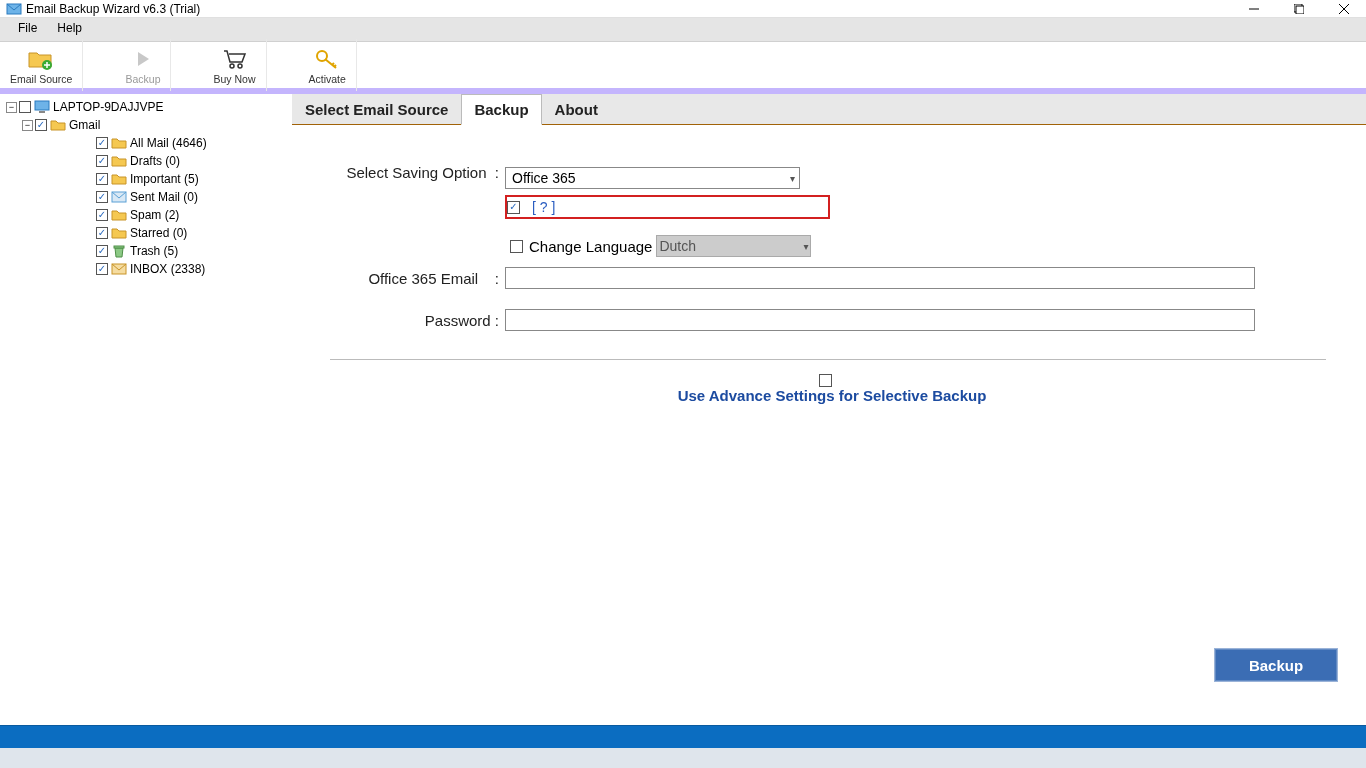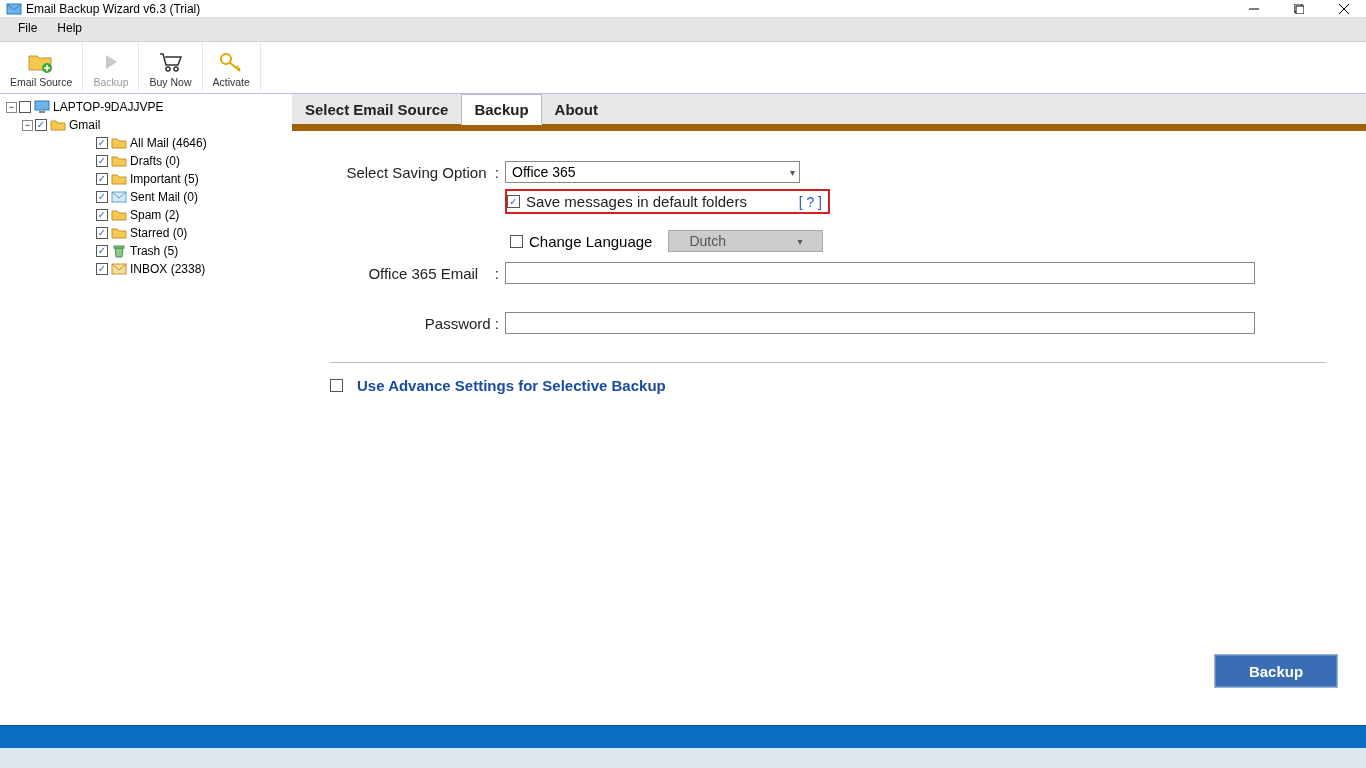--- a/index.html
+++ b/index.html
@@ -11,65 +11,65 @@
 .titlebar-text { font-size: 12px; color: #000; flex: 1; }
 .titlebar-controls { display: flex; }
 .titlebar-btn { width: 45px; height: 24px; display: flex; align-items: center; justify-content: center; font-size: 13px; color: #000; }
 .titlebar-btn svg { width: 10px; height: 10px; }
 
 
 .menubar { height: 24px; background: #e5e5e5; display: flex; align-items: flex-start; padding-left: 8px; border-bottom: 1px solid #d0d0d0; }
 .menubar-item { font-size: 12px; padding: 3px 10px; color: #000; }
 
 
-.toolbar { height: 52px; background: #fff; display: flex; border-bottom: 1px solid #c4b5fd; }
+.toolbar { height: 52px; background: #fff; display: flex; align-items: center; border-bottom: 6px solid #c4b5fd; gap: 32px; }
 .toolbar-btn { display: flex; flex-direction: column; align-items: center; justify-content: center; height: 52px; padding: 0 10px; border-right: 1px solid #e8e8e8; }
 .toolbar-icon { width: 28px; height: 26px; display: flex; align-items: center; justify-content: center; }
 .toolbar-label { font-size: 10.5px; color: #333; margin-top: 1px; }
 .toolbar-btn.disabled .toolbar-label { color: #999; }
 
 
 .main { display: flex; height: 625px; }
 .sidebar { width: 290px; background: #fff; padding: 4px 6px; }
 .tree-node { display: flex; align-items: center; font-size: 12px; height: 18px; color: #000; white-space: nowrap; }
 .tree-node.root { margin-left: 0; }
 .tree-node.l1 { margin-left: 16px; }
 .tree-node.l2 { margin-left: 46px; padding-left: 44px; }
 .tree-expander { width: 11px; height: 11px; border: 1px solid #888; display: flex; align-items: center; justify-content: center; font-size: 9px; line-height: 1; margin-right: 2px; color: #000; background: #fff; }
 .tree-checkbox { width: 12px; height: 12px; border: 1px solid #555; margin-right: 3px; display: flex; align-items: center; justify-content: center; background: #fff; }
 .tree-checkbox.checked::after { content: "✓"; font-size: 10px; color: #2a6abf; line-height: 1; }
 .tree-icon { width: 16px; height: 14px; margin-right: 3px; }
 
 
 .content { flex: 1; position: relative; background: #fff; }
-.tabs { display: flex; background: #e8e8e8; border-bottom: 7px solid #a16207; margin-left: 2px; }
+.tabs { display: flex; background: #e8e8e8; border-bottom: 1px solid #a16207; margin-left: 2px; }
 .tab { padding: 6px 12px 5px; font-size: 15px; font-weight: bold; color: #222; background: #e8e8e8; border: 1px solid transparent; }
 .tab.active { background: #fff; border: 1px solid #bbb; border-bottom: 1px solid #fff; margin-bottom: -1px; }
 .tab-panel { background: #fff; padding: 30px 40px 20px 40px; position: relative; height: 625px; }
 
 .form-row { display: flex; align-items: center; margin-bottom: 6px; }
 .form-label { width: 175px; text-align: right; font-size: 15px; color: #222; padding-right: 6px; }
 .form-control { border: 1px solid #888; height: 22px; font-size: 14px; padding: 0 6px; background: #fff; }
-.select-control { width: 295px; display: flex; align-items: center; justify-content: space-between; padding: 0 4px 0 6px; }
+.select-control { width: 295px; display: flex; align-items: center; justify-content: space-between; padding: 0 4px 0 6px; margin-top: 12px; }
 .select-control .caret { font-size: 10px; color: #555; }
 
 .highlight-box { border: 2px solid #d32020; padding: 2px 6px 2px 0; display: flex; align-items: center; width: 325px; margin-left: 175px; }
 .chk { width: 13px; height: 13px; border: 1px solid #555; margin-right: 6px; display: flex; align-items: center; justify-content: center; }
 .chk.checked::after { content: "✓"; font-size: 10px; color: #2a6abf; line-height: 1; }
 .chk-label { font-size: 15px; color: #222; flex: 1; }
 .help-link { font-size: 14px; color: #2a5dc0; margin-left: 6px; }
 
 .lang-row { display: flex; align-items: center; margin-left: 180px; margin-top: 16px; margin-bottom: 10px; }
-.lang-select { width: 155px; height: 22px; border: 1px solid #aaa; background: #ccc; color: #555; display: flex; align-items: center; padding: 0 20px; margin-left: 16px; font-size: 14px; justify-content: space-between; }
+.lang-select { width: 155px; height: 22px; border: 1px solid #aaa; background: #ccc; color: #555; display: flex; align-items: center; padding: 0 2px; margin-left: 4px; font-size: 14px; justify-content: space-between; }
 
 .text-input { width: 750px; }
 
 .divider { border-top: 1px solid #bbb; margin: 28px 0 14px 0; }
 
-.adv-row { display: flex; align-items: center; }
+.adv-row { display: flex; align-items: center; flex-direction: column; }
 .adv-label { font-size: 15px; font-weight: bold; color: #1c4ba0; margin-left: 8px; }
 
 .backup-btn { position: absolute; right: 28px; bottom: 68px; width: 124px; height: 34px; background: #3b6db4; color: #fff; border: 1px solid #9ab3d8; font-size: 15px; font-weight: bold; display: flex; align-items: center; justify-content: center; box-shadow: inset 0 0 0 1px rgba(255,255,255,0.2); }
 
 .statusbar { height: 23px; background: #0b6dc1; border-top: 1px solid #095a9f; position: absolute; bottom: 20px; left: 0; right: 0; }
 .bottombar { height: 20px; background: #dfe5ec; position: absolute; bottom: 0; left: 0; right: 0; }
 </style>
 </head>
 <body>
 
@@ -238,39 +238,38 @@
       <div class="form-row">
         <div class="form-label"><span>Select Saving Option</span> &nbsp;:</div>
         <div class="form-control select-control">
           <span>Office 365</span>
           <span class="caret">▾</span>
         </div>
       </div>
 
       <div class="highlight-box">
         <span class="chk checked"></span>
-        <span class="chk-label">Save messages in default folders</span>
         <span class="help-link">[ ? ]</span>
       </div>
 
       <div class="lang-row">
         <span class="chk"></span>
         <span style="font-size:15px">Change Language</span>
         <div class="lang-select">
           <span>Dutch</span>
           <span style="font-size:10px">▾</span>
         </div>
       </div>
 
       <div class="form-row" style="margin-top:2px;align-items:center;">
         <div class="form-label"><span>Office 365 Email</span>&nbsp;&nbsp;&nbsp;&nbsp;:</div>
         <input class="form-control text-input" type="text" style="">
       </div>
 
-      <div class="form-row" style="margin-top:28px;">
+      <div class="form-row" style="margin-top:20px;">
         <div class="form-label"><span>Password</span> :</div>
         <input class="form-control text-input" type="password" style="">
       </div>
 
       <div class="divider"></div>
 
       <div class="adv-row">
         <span class="chk"></span>
         <span class="adv-label">Use Advance Settings for Selective Backup</span>
       </div>

